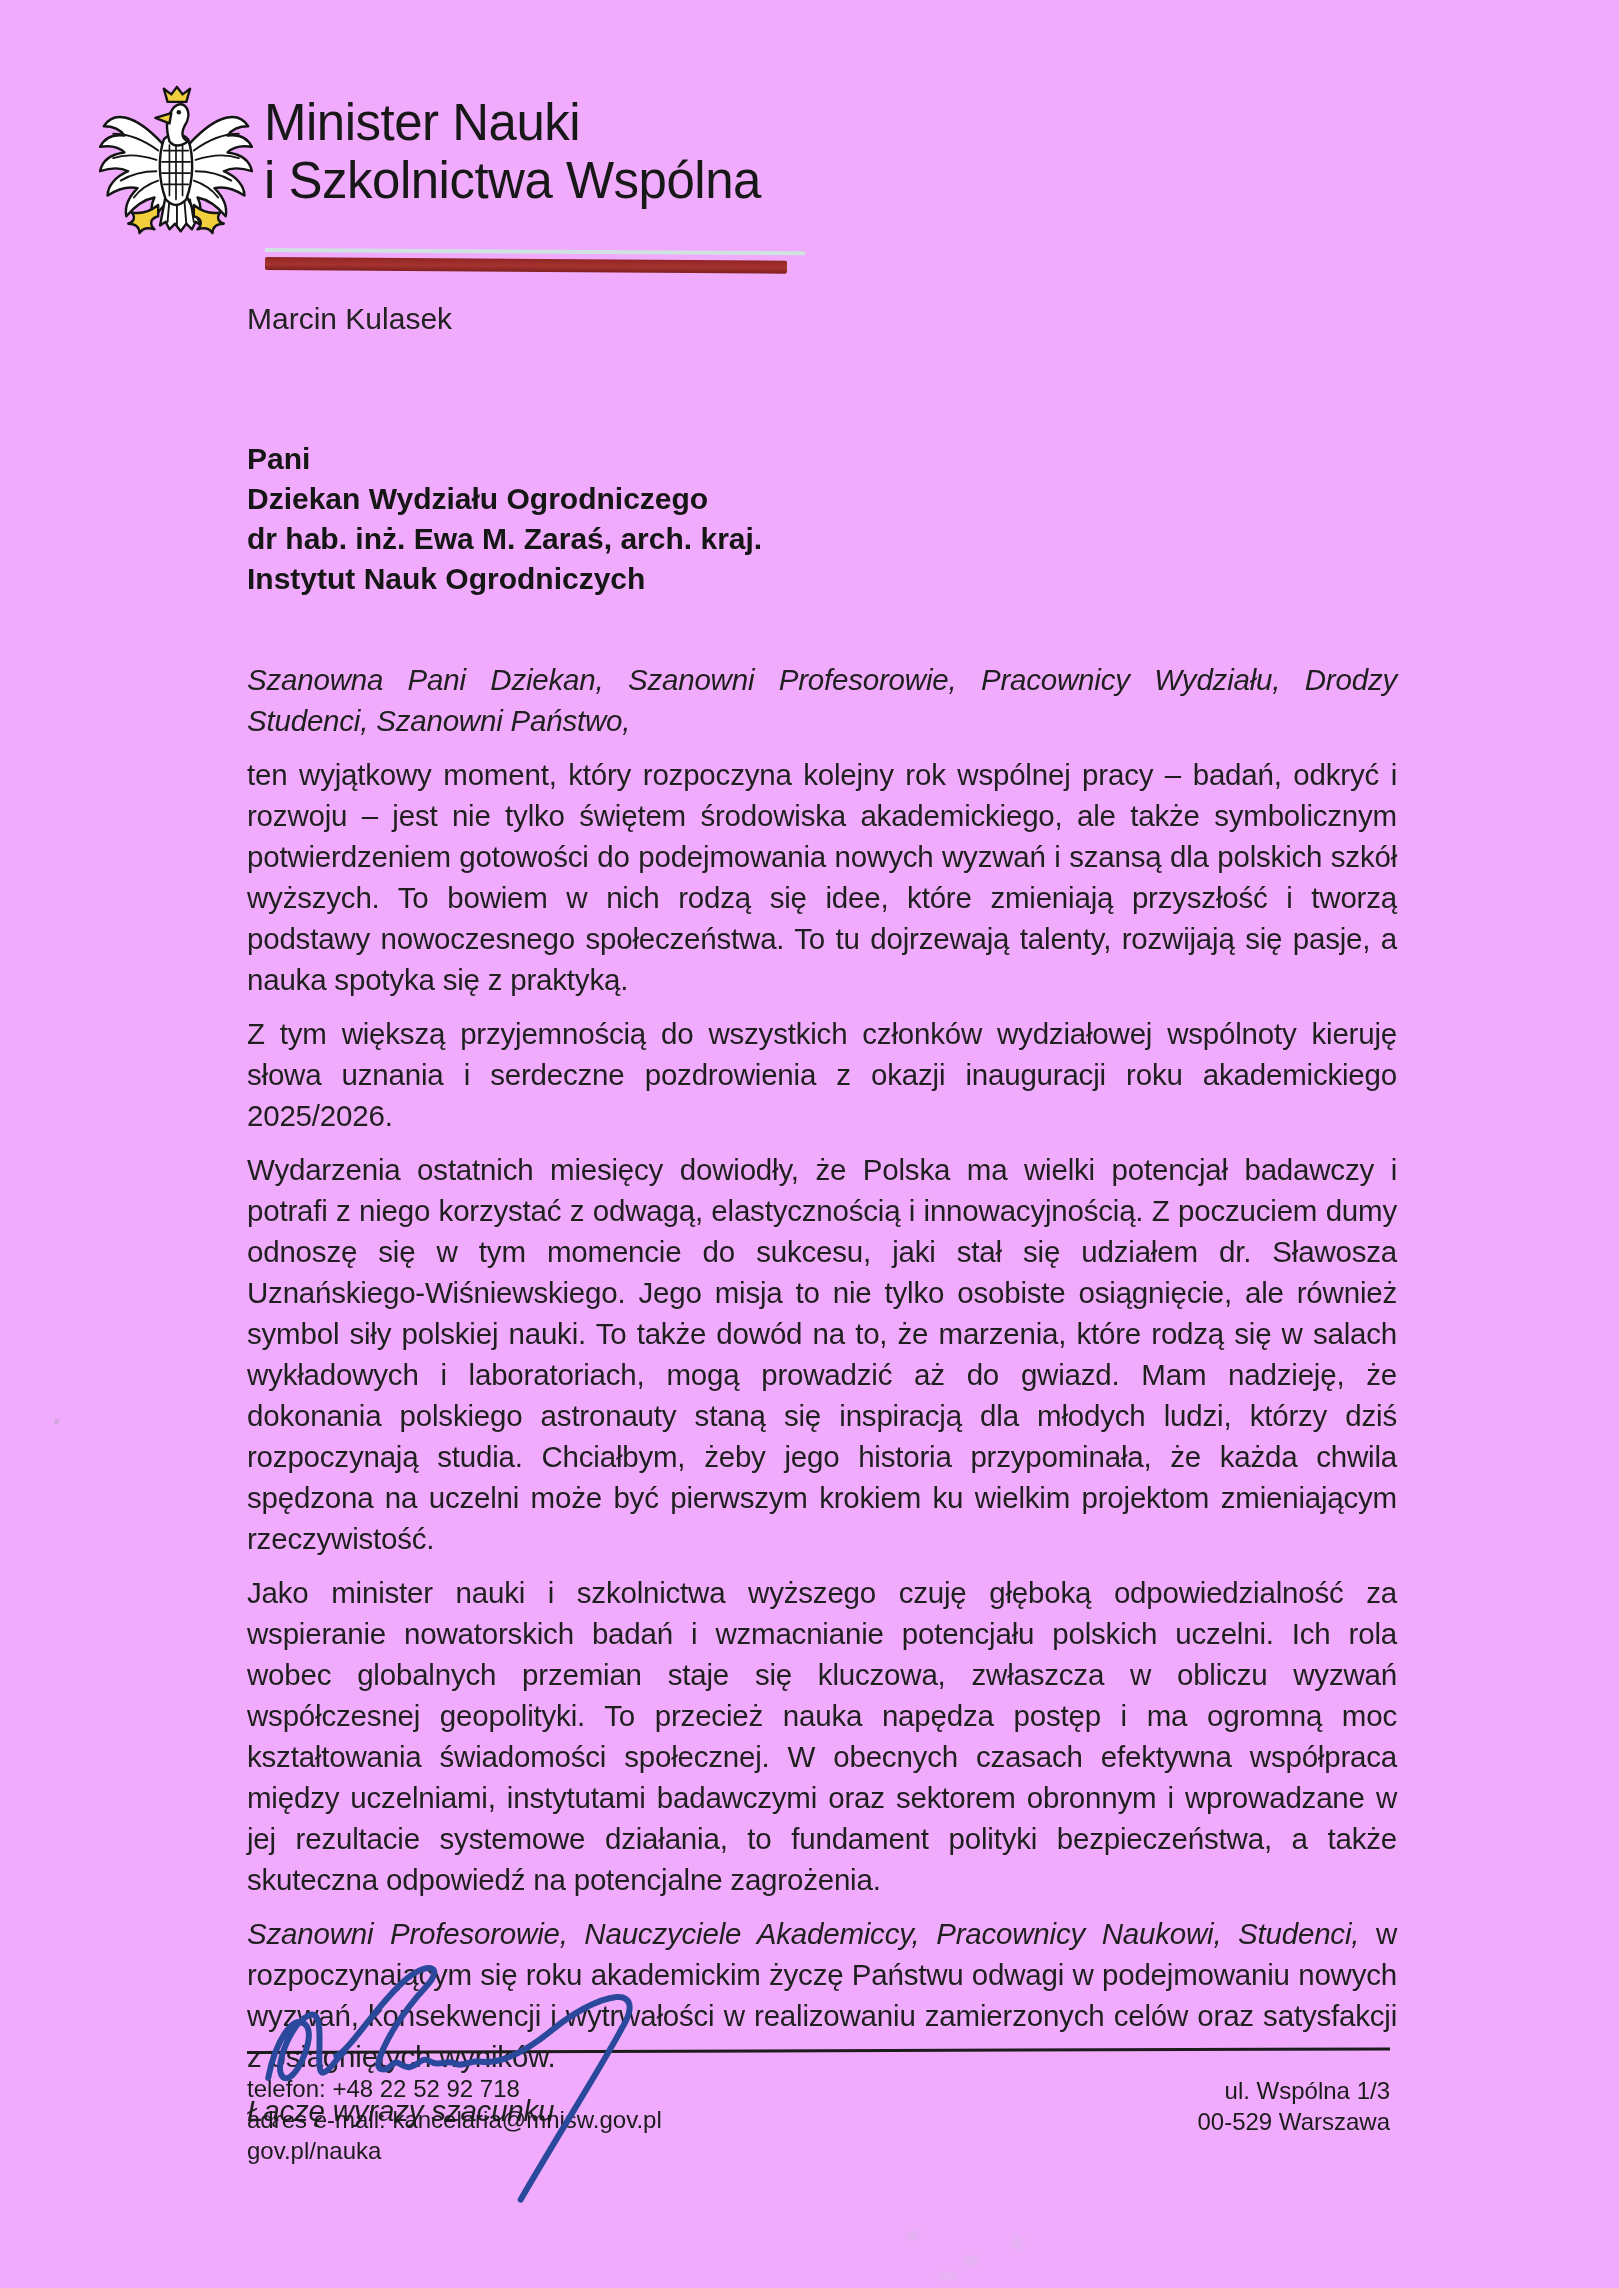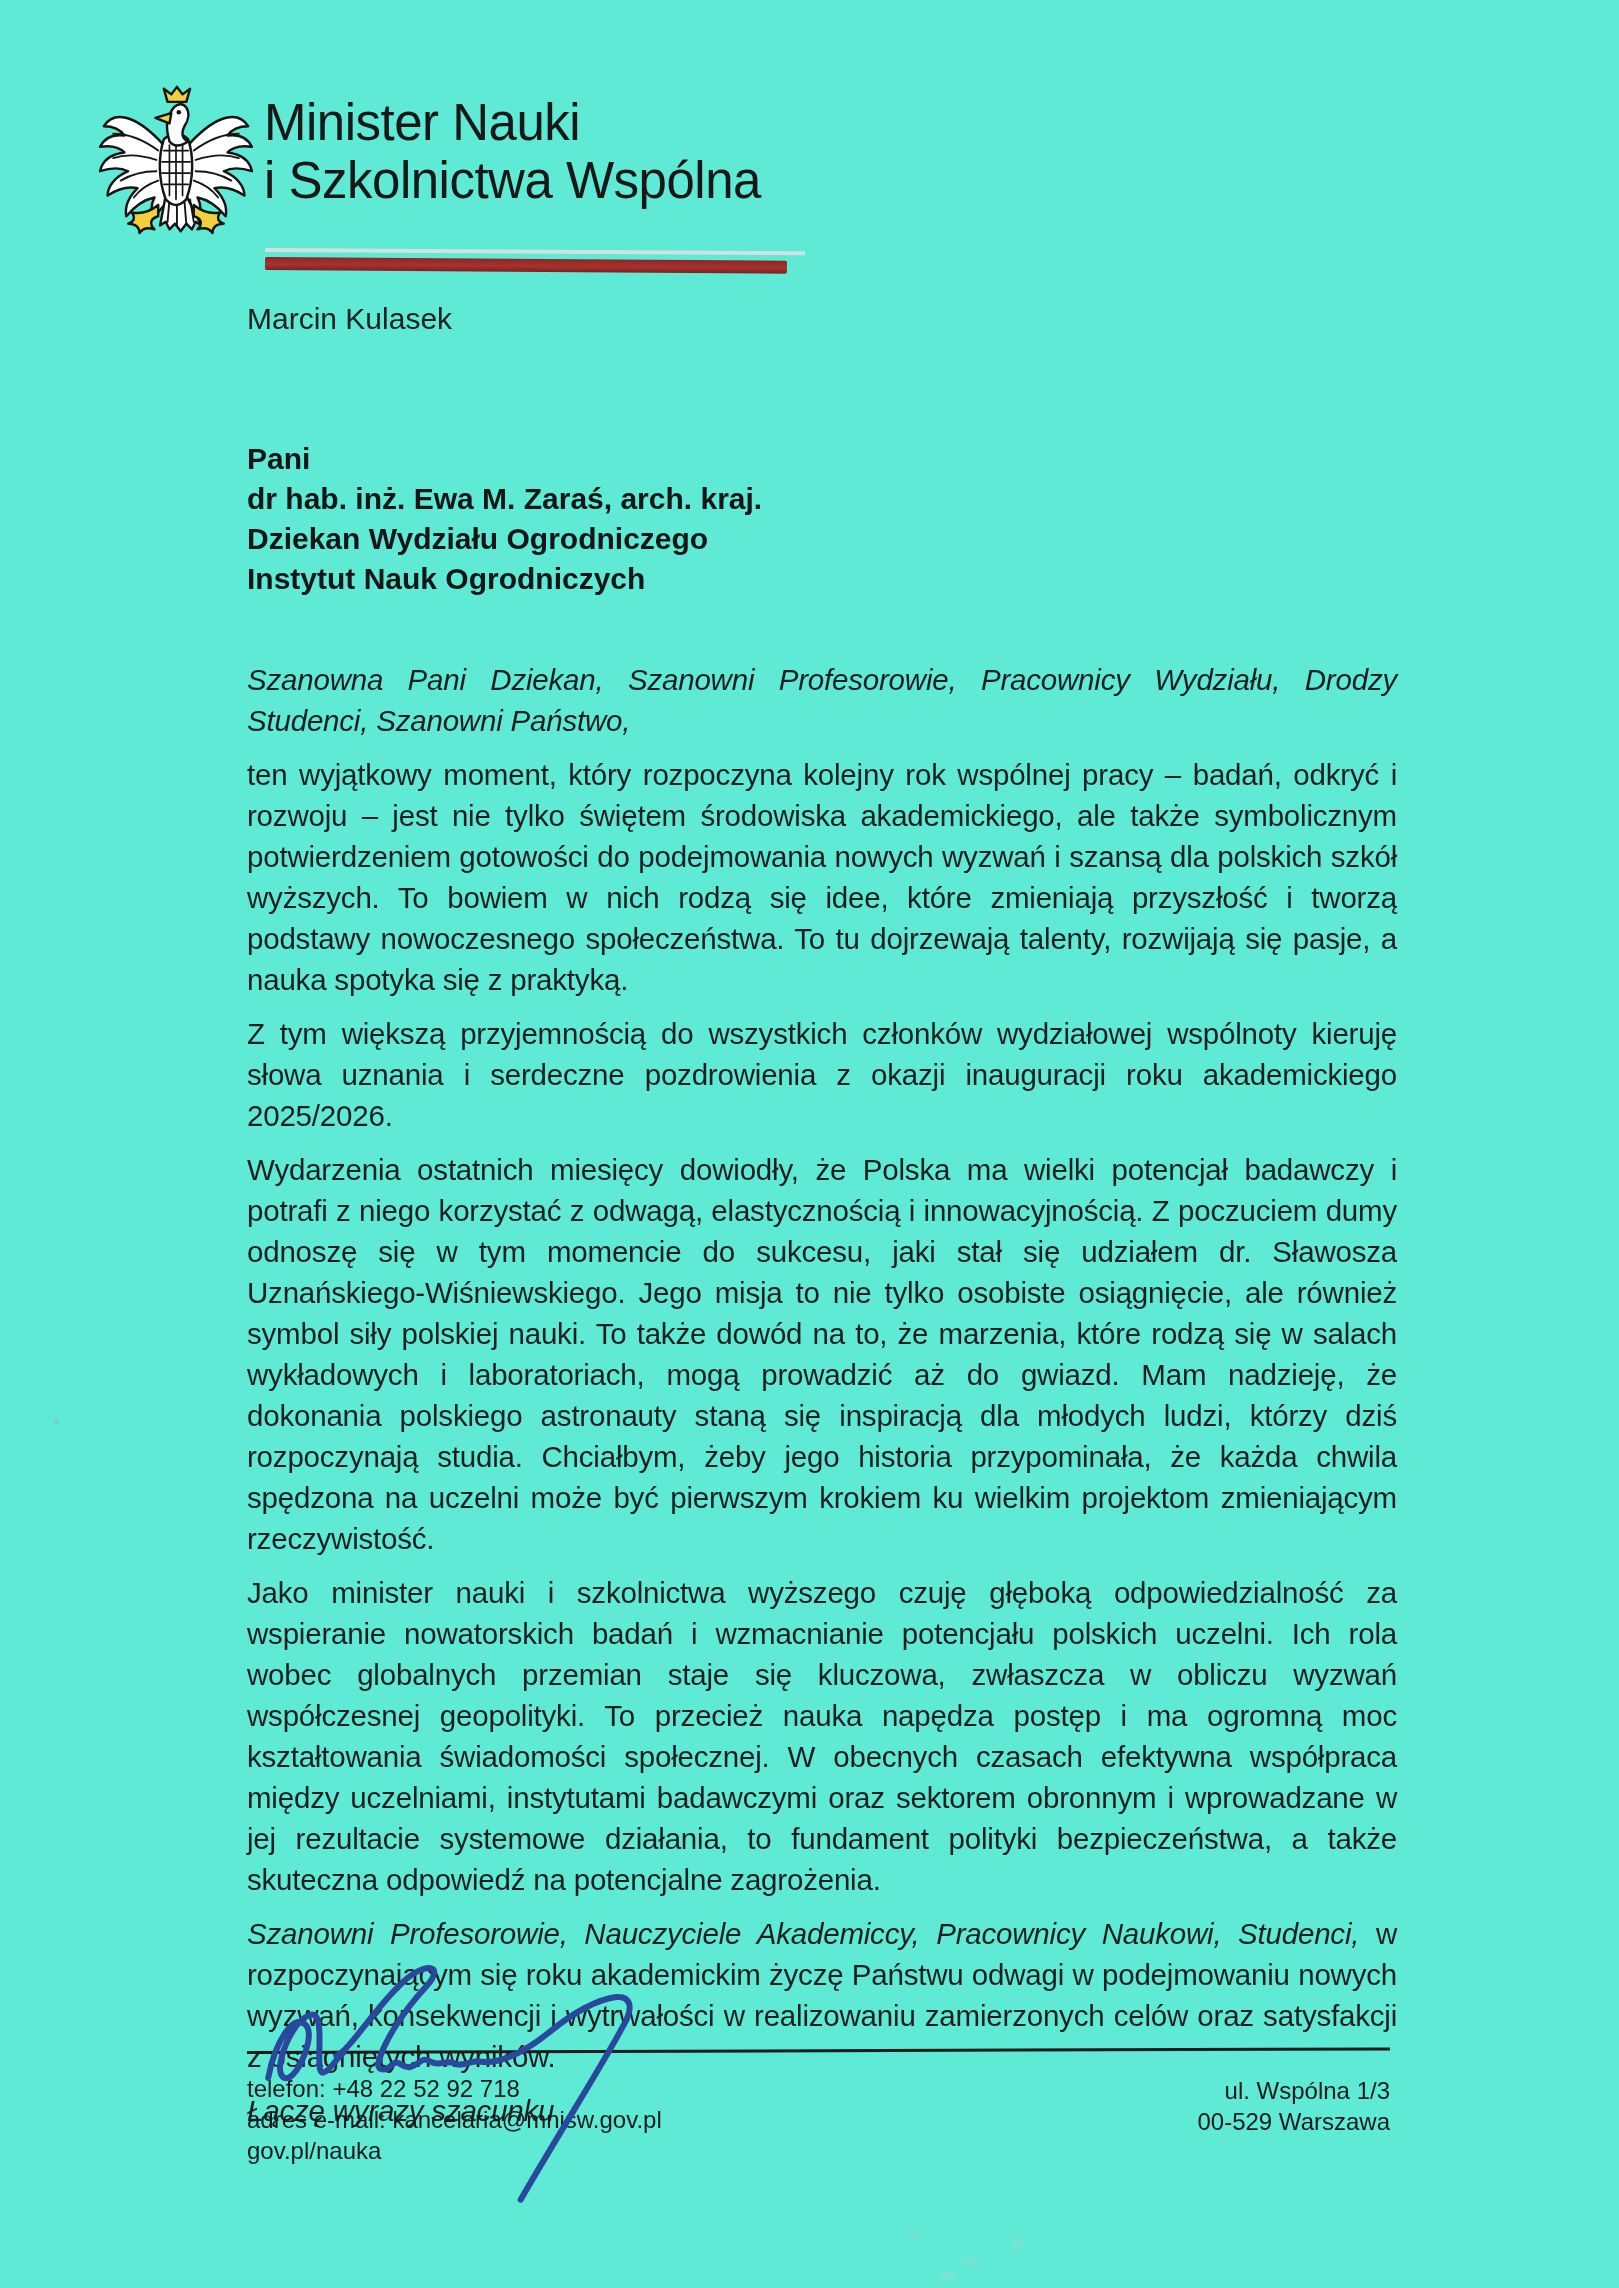--- a/index.html
+++ b/index.html
@@ -1,17 +1,17 @@
 <!DOCTYPE html>
 <html lang="pl" style="font-size:14.8px"><head>
 <meta charset="utf-8">
 <style>
   html,body{margin:0;padding:0;background:#ffffff;}
   .page{
-    position:relative; width:1620px; height:2289px; background:#5eead4;
+    position:relative; width:1620px; height:2289px; background:#f0abfc;
     font-family:"Liberation Sans", sans-serif; color:#1d1d1d; overflow:hidden;
   }
   
   .eagle{position:absolute; left:94px; top:85px; width:164px; height:164px;}
   .ministry-title{
     position:absolute; left:264px; top:94px;
     font-size:51px; line-height:58px; font-weight:400; color:#181818;
     letter-spacing:-0.5px;
   }
   .rule-light{
@@ -108,22 +108,22 @@
     <div>Minister Nauki</div>
     <div>i Szkolnictwa Wspólna</div>
   </div>
   <div class="rule-light"></div>
   <div class="rule-red"></div>
 
   <div class="sender-name">Marcin Kulasek</div>
 
   <div class="recipient">
     <div>Pani</div>
+    <div>Dziekan Wydziału Ogrodniczego</div>
     <div>dr hab. inż. Ewa M. Zaraś, arch. kraj.</div>
-    <div>Dziekan Wydziału Ogrodniczego</div>
     <div>Instytut Nauk Ogrodniczych</div>
   </div>
 
   <div class="letter-body">
     <p class="salutation">Szanowna Pani Dziekan, Szanowni Profesorowie, Pracownicy Wydziału, Drodzy Studenci, Szanowni Państwo,</p>
     <p>ten wyjątkowy moment, który rozpoczyna kolejny rok wspólnej pracy – badań, odkryć i rozwoju – jest nie tylko świętem środowiska akademickiego, ale także symbolicznym potwierdzeniem gotowości do podejmowania nowych wyzwań i szansą dla polskich szkół wyższych. To bowiem w nich rodzą się idee, które zmieniają przyszłość i tworzą podstawy nowoczesnego społeczeństwa. To tu dojrzewają talenty, rozwijają się pasje, a nauka spotyka się z praktyką.</p>
     <p>Z tym większą przyjemnością do wszystkich członków wydziałowej wspólnoty kieruję słowa uznania i serdeczne pozdrowienia z okazji inauguracji roku akademickiego 2025/2026.</p>
     <p>Wydarzenia ostatnich miesięcy dowiodły, że Polska ma wielki potencjał badawczy i potrafi z niego korzystać z odwagą, elastycznością i innowacyjnością. Z poczuciem dumy odnoszę się w tym momencie do sukcesu, jaki stał się udziałem dr. Sławosza Uznańskiego-Wiśniewskiego. Jego misja to nie tylko osobiste osiągnięcie, ale również symbol siły polskiej nauki. To także dowód na to, że marzenia, które rodzą się w salach wykładowych i laboratoriach, mogą prowadzić aż do gwiazd. Mam nadzieję, że dokonania polskiego astronauty staną się inspiracją dla młodych ludzi, którzy dziś rozpoczynają studia. Chciałbym, żeby jego historia przypominała, że każda chwila spędzona na uczelni może być pierwszym krokiem ku wielkim projektom zmieniającym rzeczywistość.</p>
     <p>Jako minister nauki i szkolnictwa wyższego czuję głęboką odpowiedzialność za wspieranie nowatorskich badań i wzmacnianie potencjału polskich uczelni. Ich rola wobec globalnych przemian staje się kluczowa, zwłaszcza w obliczu wyzwań współczesnej geopolityki. To przecież nauka napędza postęp i ma ogromną moc kształtowania świadomości społecznej. W obecnych czasach efektywna współpraca między uczelniami, instytutami badawczymi oraz sektorem obronnym i wprowadzane w jej rezultacie systemowe działania, to fundament polityki bezpieczeństwa, a także skuteczna odpowiedź na potencjalne zagrożenia.</p>
     <p><span class="italic-lead">Szanowni Profesorowie, Nauczyciele Akademiccy, Pracownicy Naukowi, Studenci,</span><span> w rozpoczynającym się roku akademickim życzę Państwu odwagi w podejmowaniu nowych wyzwań, konsekwencji i wytrwałości w realizowaniu zamierzonych celów oraz satysfakcji z osiągniętych wyników.</span></p>

